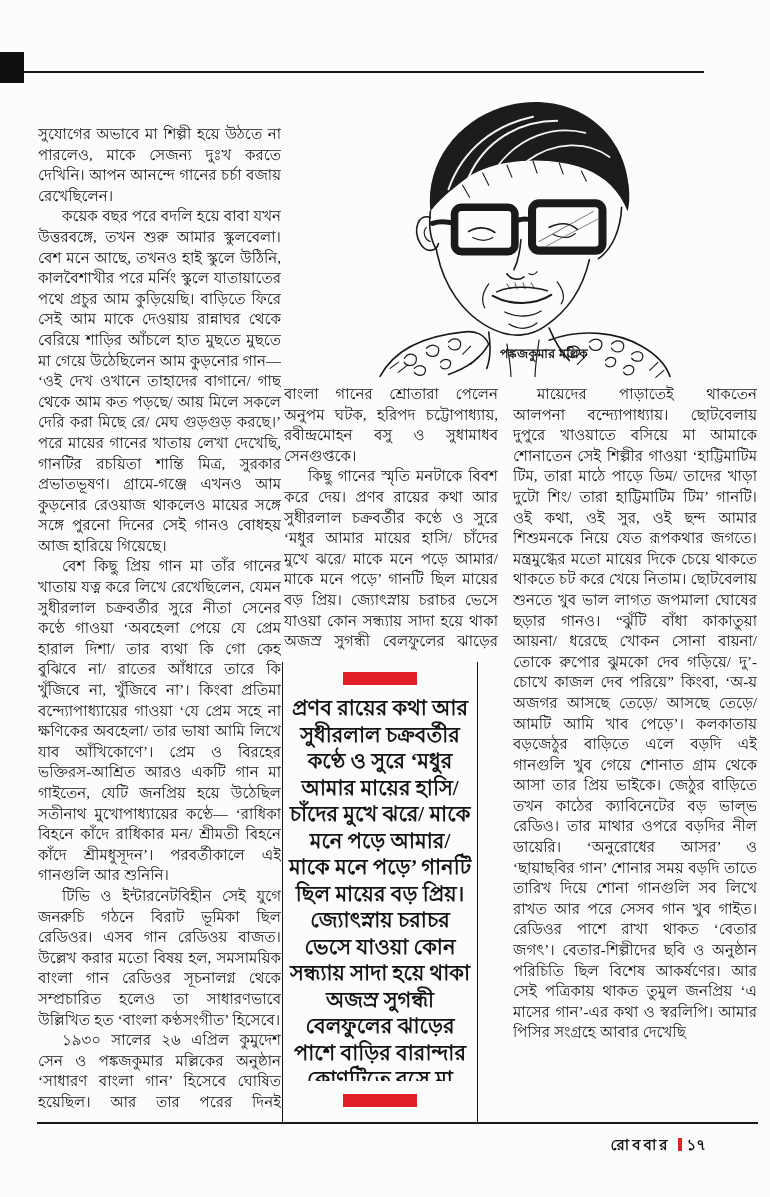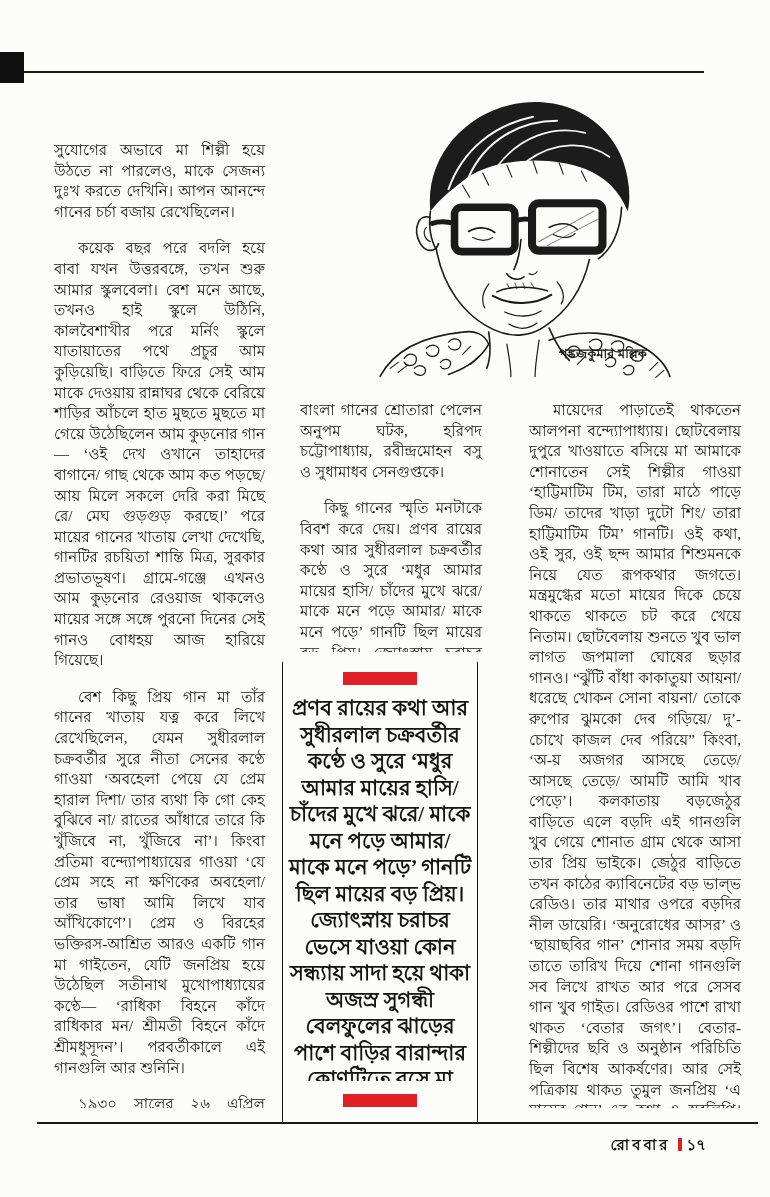--- a/index.html
+++ b/index.html
@@ -9,30 +9,30 @@
     font-family:"Liberation Serif","DejaVu Serif",serif;
   }
   
   .top-rule    { position:absolute; left:0;   top:71px;   width:704px; height:2px; background:#191919; }
   .bottom-rule { position:absolute; left:37px; top:1122px; width:721px; height:2px; background:#191919; }
   .corner-box  { position:absolute; left:0; top:52px; width:24px; height:31px; background:#101010; }
 
   
   .portrait { position:absolute; left:330px; top:74px; width:312px; height:288px; }
   .portrait svg { display:block; width:100%; height:100%; }
-  .caption  { position:absolute; left:500px; top:345px; width:206px; text-align:center;
+  .caption  { position:absolute; left:500px; top:345px; width:206px; text-align:left;
               font-size:12.5px; font-weight:bold; letter-spacing:.3px; }
 
   
   .col { position:absolute; font-size:15px; line-height:20.6px; text-align:justify;
          overflow:hidden; word-spacing:.5px; }
   .col-left  { left:38px;  top:124px; width:243px; height:984px; }
   .col-mid   { left:284px; top:384px; width:214px; height:268px;font-family:Liberation Serif, serif; }
   .col-right { left:513px; top:384px; width:244px; height:724px; }
-  .para { margin:16px; }
+  .para { margin:0; }
   .para.indent { text-indent:1.6em; }
 
   
   .quote-box { position:absolute; left:282px; top:662px; width:194px; height:461px;
                border-left:1.5px solid #141414; border-right:1.5px solid #141414; }
   .red-bar   { position:absolute; left:50%; transform:translateX(-50%);
                width:74px; height:13px; background:#e11f26; }
   .bar-top    { top:10px; }
   .bar-bottom { bottom:16px; }
   .quote-text { position:absolute; top:33px; bottom:42px; left:5px; right:5px;
@@ -104,20 +104,21 @@
         <path d="M286,270 l-8,8 M292,278 l-8,7 M206,272 l8,-8" stroke-width="1.1"></path>
       </g>
     </svg>
   </figure>
   <div class="caption">পঙ্কজকুমার মল্লিক</div>
 
   <div class="col col-left">
     <p class="para">সুযোগের অভাবে মা শিল্পী হয়ে উঠতে না পারলেও, মাকে সেজন্য দুঃখ করতে দেখিনি। আপন আনন্দে গানের চর্চা বজায় রেখেছিলেন।</p>
     <p class="para indent">কয়েক বছর পরে বদলি হয়ে বাবা যখন উত্তরবঙ্গে, তখন শুরু আমার স্কুলবেলা। বেশ মনে আছে, তখনও হাই স্কুলে উঠিনি, কালবৈশাখীর পরে মর্নিং স্কুলে যাতায়াতের পথে প্রচুর আম কুড়িয়েছি। বাড়িতে ফিরে সেই আম মাকে দেওয়ায় রান্নাঘর থেকে বেরিয়ে শাড়ির আঁচলে হাত মুছতে মুছতে মা গেয়ে উঠেছিলেন আম কুড়নোর গান— ‘ওই দেখ ওখানে তাহাদের বাগানে/ গাছ থেকে আম কত পড়ছে/ আয় মিলে সকলে দেরি করা মিছে রে/ মেঘ গুড়গুড় করছে।’ পরে মায়ের গানের খাতায় লেখা দেখেছি, গানটির রচয়িতা শান্তি মিত্র, সুরকার প্রভাতভূষণ। গ্রামে-গঞ্জে এখনও আম কুড়নোর রেওয়াজ থাকলেও মায়ের সঙ্গে সঙ্গে পুরনো দিনের সেই গানও বোধহয় আজ হারিয়ে গিয়েছে।</p>
     <p class="para indent">বেশ কিছু প্রিয় গান মা তাঁর গানের খাতায় যত্ন করে লিখে রেখেছিলেন, যেমন সুধীরলাল চক্রবর্তীর সুরে নীতা সেনের কণ্ঠে গাওয়া ‘অবহেলা পেয়ে যে প্রেম হারাল দিশা/ তার ব্যথা কি গো কেহ বুঝিবে না/ রাতের আঁধারে তারে কি খুঁজিবে না, খুঁজিবে না’। কিংবা প্রতিমা বন্দ্যোপাধ্যায়ের গাওয়া ‘যে প্রেম সহে না ক্ষণিকের অবহেলা/ তার ভাষা আমি লিখে যাব আঁখিকোণে’। প্রেম ও বিরহের ভক্তিরস-আশ্রিত আরও একটি গান মা গাইতেন, যেটি জনপ্রিয় হয়ে উঠেছিল সতীনাথ মুখোপাধ্যায়ের কণ্ঠে— ‘রাধিকা বিহনে কাঁদে রাধিকার মন/ শ্রীমতী বিহনে কাঁদে শ্রীমধুসূদন’। পরবর্তীকালে এই গানগুলি আর শুনিনি।</p>
+    <p class="para indent">টিভি ও ইন্টারনেটবিহীন সেই যুগে জনরুচি গঠনে বিরাট ভূমিকা ছিল রেডিওর। এসব গান রেডিওয় বাজত। উল্লেখ করার মতো বিষয় হল, সমসাময়িক বাংলা গান রেডিওর সূচনালগ্ন থেকে সম্প্রচারিত হলেও তা সাধারণভাবে উল্লিখিত হত ‘বাংলা কণ্ঠসংগীত’ হিসেবে।</p>
     <p class="para indent">১৯৩০ সালের ২৬ এপ্রিল কুমুদেশ সেন ও পঙ্কজকুমার মল্লিকের অনুষ্ঠান ‘সাধারণ বাংলা গান’ হিসেবে ঘোষিত হয়েছিল। আর তার পরের দিনই হৃদয়রঞ্জন রায়ের একটি অনুষ্ঠানে ‘আধুনিক বাংলা’ অভিধাটি ব্যবহৃত হল। অর্থাৎ, সমসাময়িক বাংলা গান সম্পর্কে ‘আধুনিক’ কথাটির সেই প্রথম প্রয়োগের সূত্রে তখন থেকে ‘আধুনিক গান’ কথাটি চালু হয়ে গেল। ওই বছরেই আধুনিক</p>
   </div>
 
   <div class="col col-mid">
     <p class="para">বাংলা গানের শ্রোতারা পেলেন অনুপম ঘটক, হরিপদ চট্টোপাধ্যায়, রবীন্দ্রমোহন বসু ও সুধামাধব সেনগুপ্তকে।</p>
     <p class="para indent">কিছু গানের স্মৃতি মনটাকে বিবশ করে দেয়। প্রণব রায়ের কথা আর সুধীরলাল চক্রবর্তীর কণ্ঠে ও সুরে ‘মধুর আমার মায়ের হাসি/ চাঁদের মুখে ঝরে/ মাকে মনে পড়ে আমার/ মাকে মনে পড়ে’ গানটি ছিল মায়ের বড় প্রিয়। জ্যোৎস্নায় চরাচর ভেসে যাওয়া কোন সন্ধ্যায় সাদা হয়ে থাকা অজস্র সুগন্ধী বেলফুলের ঝাড়ের পাশে বাড়ির বারান্দার কোণটিতে বসে মা গাইছেন এই গান। আমি আর বাবা স্তব্ধ হয়ে শুনছি। শৈশবে নিজের মাকে হারিয়েছিলেন বলে মায়ের অন্তরে</p>
   </div>
 
   <div class="quote-box">
     <div class="red-bar bar-top"></div>

